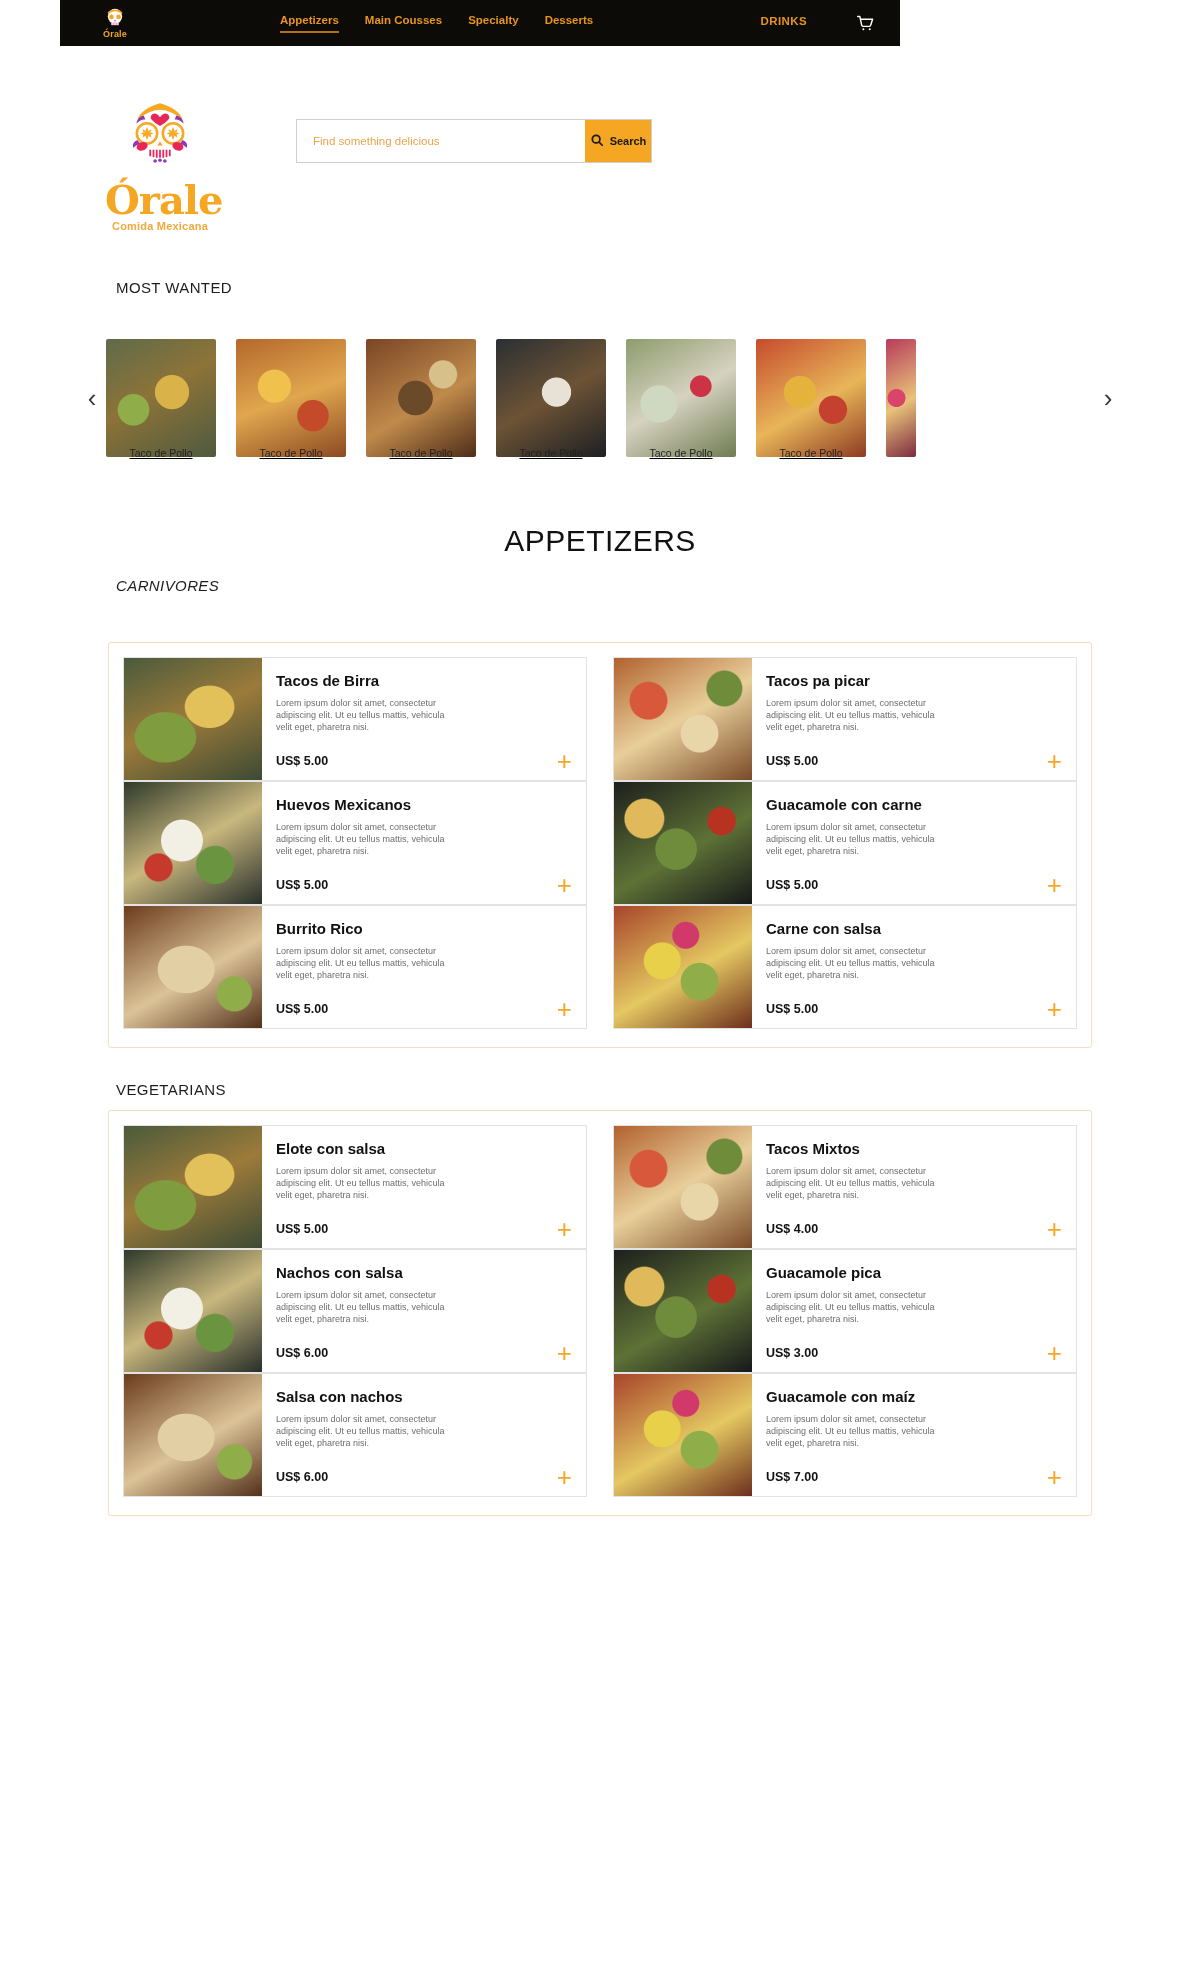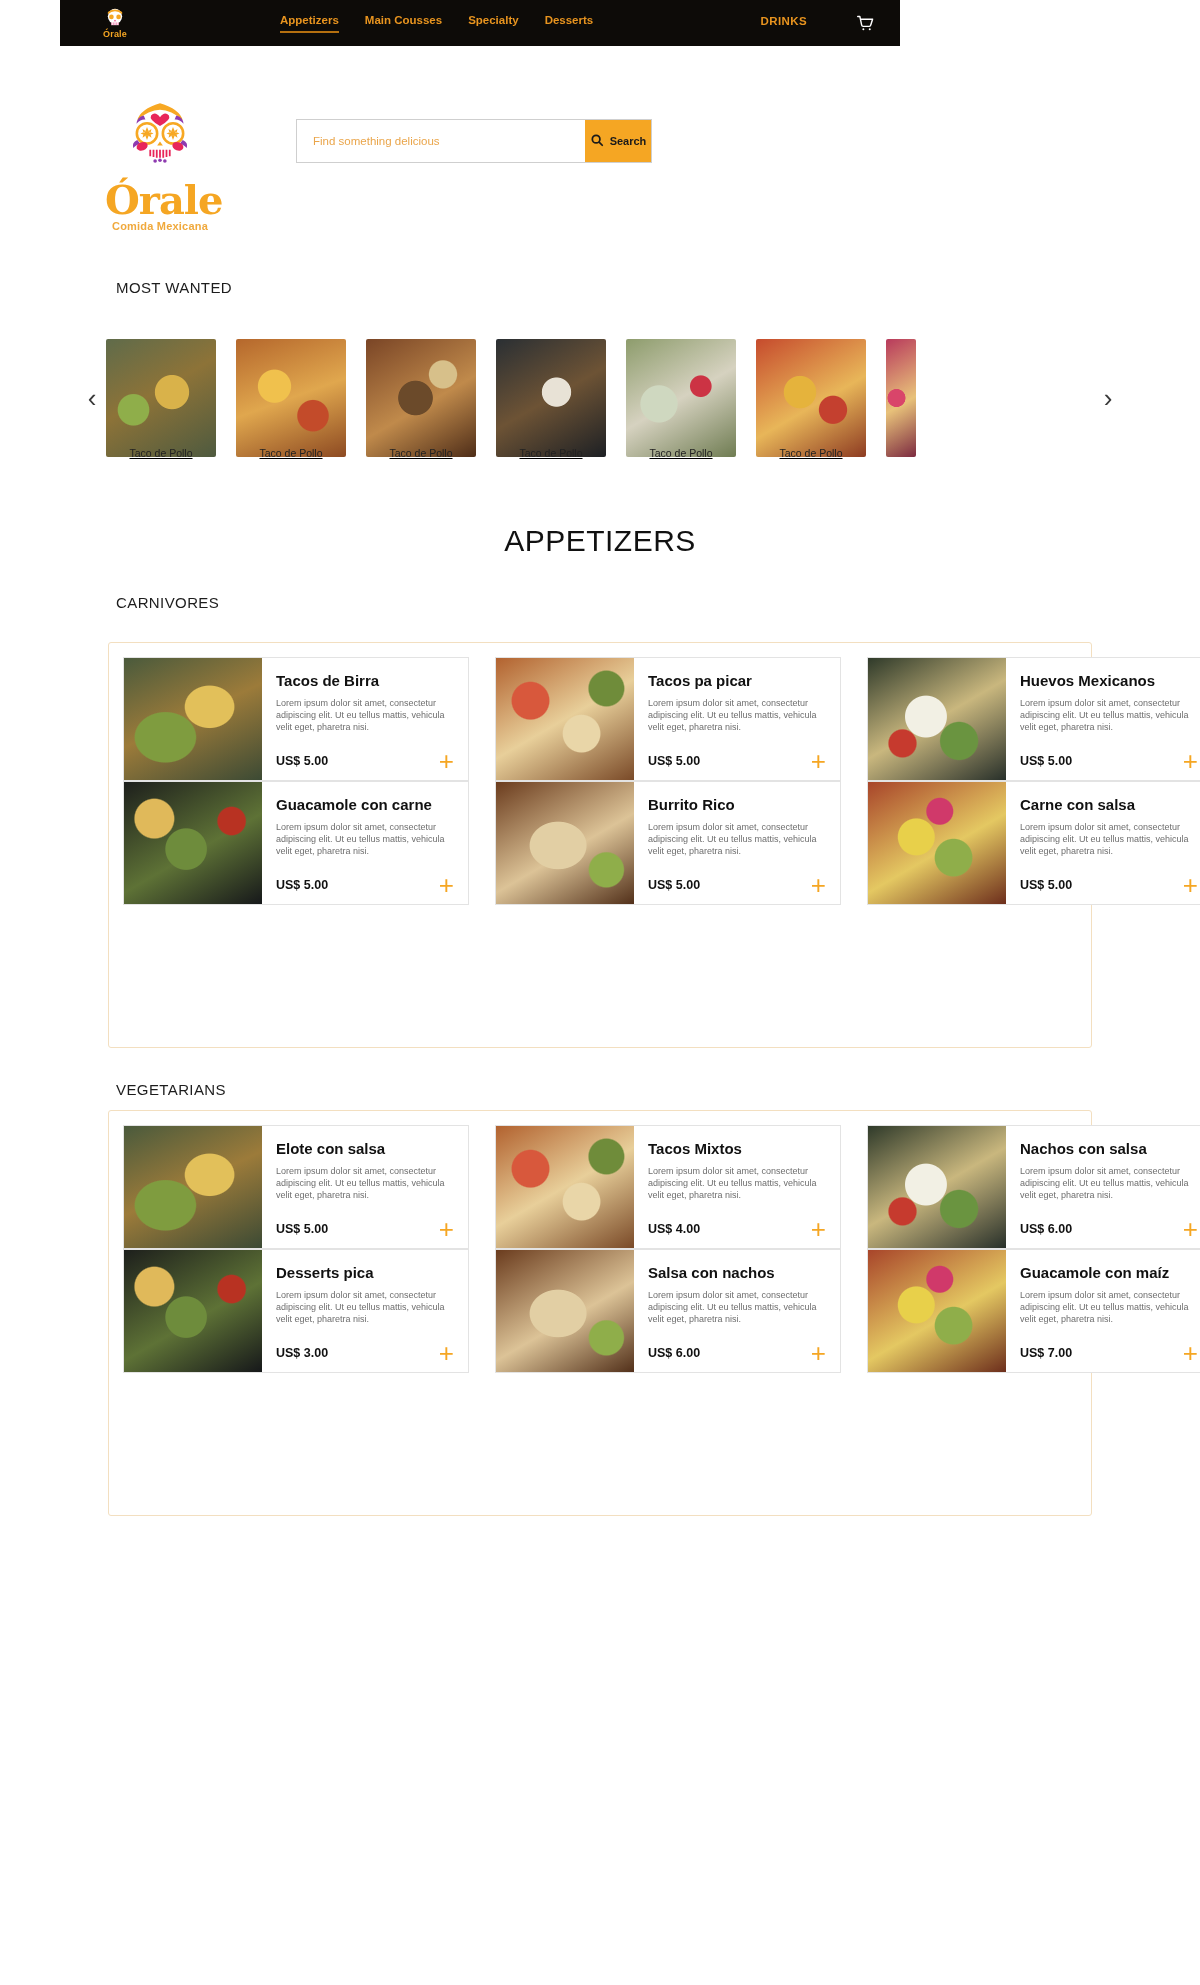--- a/index.html
+++ b/index.html
@@ -69,31 +69,31 @@
   .caps{ flex:1; display:flex; gap:20px;text-decoration:underline; }
   .cap{ flex:0 0 110px; text-align:center; font-size:10.5px; color:#222; }
   .cap.partial{ flex:0 0 30px; }
 
   
   .appetizers-title{
     position:absolute; left:0; top:524px; width:1200px; text-align:center;
     font-size:30px; color:#111; letter-spacing:.5px; font-weight:400;
   }
   .sec-title{ position:absolute; font-size:15px; color:#1d1d1d; letter-spacing:.4px; left:116px;}
-  #carnivores-title{ top:594px; }
+  #carnivores-title{ top:577px;font-style:italic; }
   #vegetarians-title{ top:1081px; }
 
   .menu-box{
     position:absolute; left:108px; width:984px;
     border:1px solid #f3dfc0; border-radius:3px; background:#fff; padding:14px 14px;
   }
   #carnivores-box{ top:642px; height:406px; }
   #vegetarians-box{ top:1110px; height:406px; }
 
-  .grid{ display:grid; grid-template-columns:1fr 1fr 1fr; gap:0 26px; }
+  .grid{ display:grid; grid-template-columns:1fr 1fr; gap:0 26px; }
   .card{
     display:flex; height:124px; border:1px solid #e3e3e3; background:#fff;
     margin-bottom:0; position:relative;
   }
   .card-img{ width:138px; flex:0 0 138px; overflow:hidden; position:relative; }
   .card-body{ flex:1; padding:14px 12px 8px 14px; position:relative; }
   .card-title{ font-size:15px; font-weight:700; color:#111; margin-bottom:8px; }
   .card-desc{ font-size:9px; color:#6e6e6e; line-height:12px; width:180px;}
   .card-price{ position:absolute; left:14px; bottom:12px; font-size:12.5px; font-weight:700; color:#111;}
   .plus{
@@ -382,21 +382,21 @@
           <div class="card-title">Nachos con salsa</div>
           <div class="card-desc">Lorem ipsum dolor sit amet, consectetur adipiscing elit. Ut eu tellus mattis, vehicula velit eget, pharetra nisi.</div>
           <div class="card-price">US$ 6.00</div>
           <div class="plus">+</div>
         </div>
       </div>
 
       <div class="card">
         <div class="card-img g-guac"></div>
         <div class="card-body">
-          <div class="card-title">Desserts pica</div>
+          <div class="card-title">Guacamole pica</div>
           <div class="card-desc">Lorem ipsum dolor sit amet, consectetur adipiscing elit. Ut eu tellus mattis, vehicula velit eget, pharetra nisi.</div>
           <div class="card-price">US$ 3.00</div>
           <div class="plus">+</div>
         </div>
       </div>
 
       <div class="card">
         <div class="card-img g-burrito"></div>
         <div class="card-body">
           <div class="card-title">Salsa con nachos</div>

